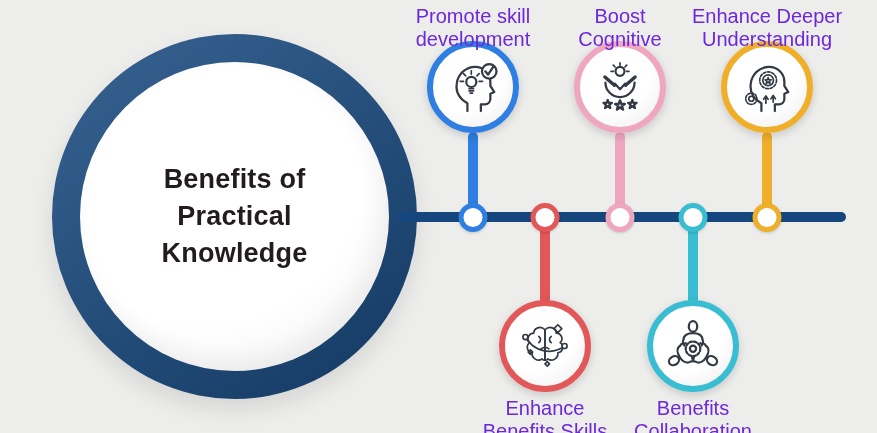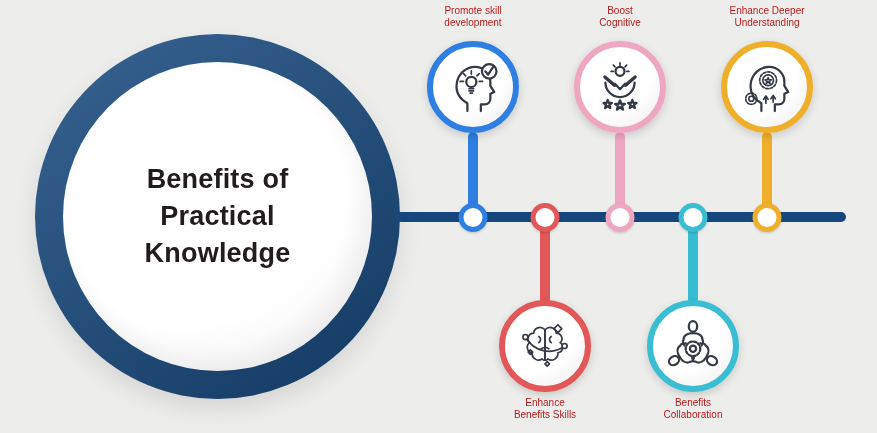--- a/index.html
+++ b/index.html
@@ -1,21 +1,21 @@
 <!DOCTYPE html>
 <html><head>
 <meta charset="utf-8">
 <style>
   html,body { margin:0; padding:0; }
   body { font-family: "Liberation Sans", sans-serif; }
   .canvas { position:relative; width:877px; height:433px; background:#ededec; overflow:hidden; }
 
   
   .big-circle {
-    position:absolute; left:35px; top:34px; width:365px; height:365px;
+    position:absolute; left:52px; top:34px; width:365px; height:365px;
     border-radius:50%;
     background-image: linear-gradient(145deg, rgba(255,255,255,0.14), rgba(0,0,0,0.22));
     box-shadow: 0 10px 22px rgba(0,0,0,0.10);
   }
   .big-circle-inner {
     position:absolute; left:28px; top:28px; width:309px; height:309px;
     border-radius:50%;
     background: radial-gradient(circle at 40% 32%, #ffffff 58%, #f4f4f4 84%, #e9e9e9 100%);
     box-shadow: inset -8px -10px 22px rgba(0,0,0,0.05);
     display:flex; align-items:center; justify-content:center;
@@ -46,21 +46,21 @@
   .stem { width:10px; border-radius:5px; }
   .node.top .stem { top:132px; height:88px; }
   .node.bottom .stem { top:214px; height:90px; }
   .dot {
     top:203px; width:29px; height:29px; border-radius:50%;
     border:5px solid; box-sizing:border-box; background:#ffffff;
     box-shadow: 0 1px 3px rgba(0,0,0,0.18);
   }
   .label {
     width:170px; text-align:center; white-space:pre-line;
-    font-size:10px; line-height:1.17; color:#b91c1c;
+    font-size:20px; line-height:1.17; color:#6d28d9;
   }
   .node.top .label { top:5px; }
   .node.bottom .label { top:397px; }
 
   
   svg.icon { width:56px; height:56px; stroke:#333a45; }
   svg.icon path, svg.icon circle, svg.icon ellipse, svg.icon use {
     fill:none; stroke-width:4; stroke-linecap:round; stroke-linejoin:round;
   }
   svg.icon .wf { fill:#ffffff; }

